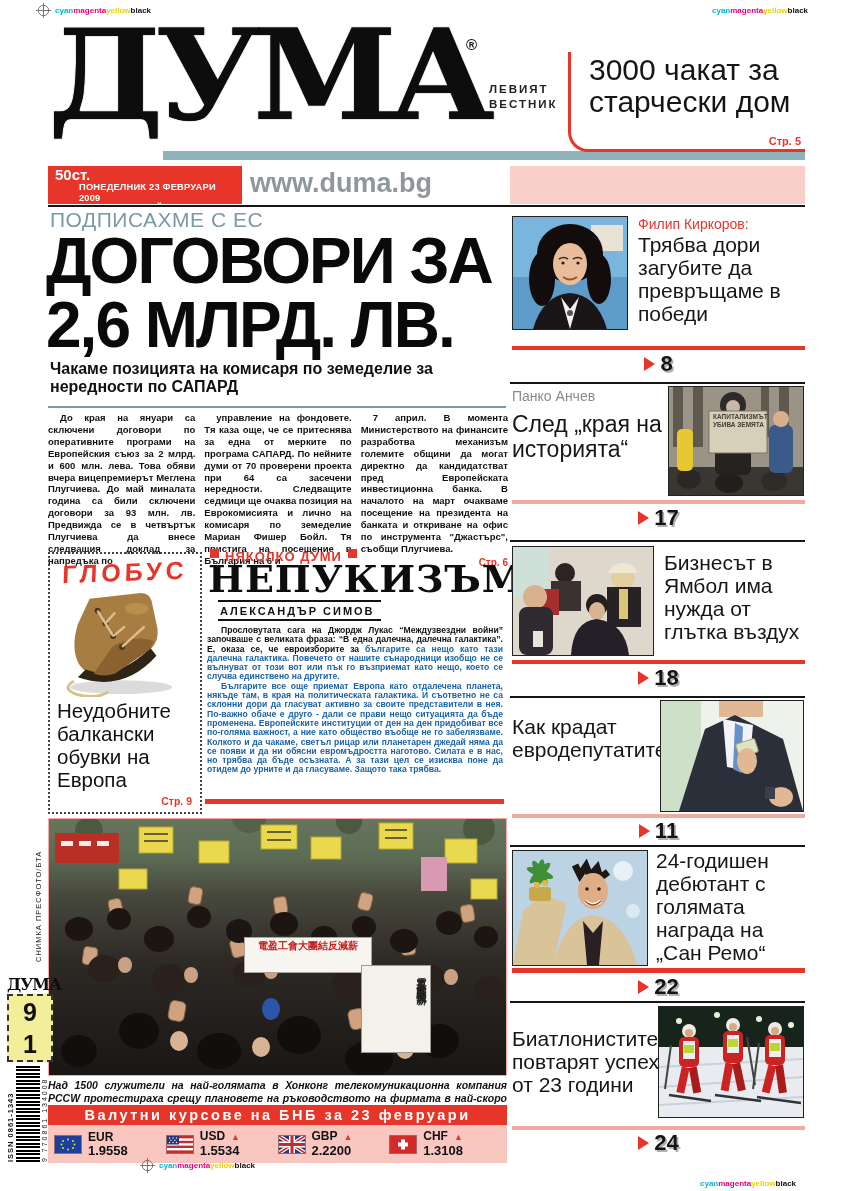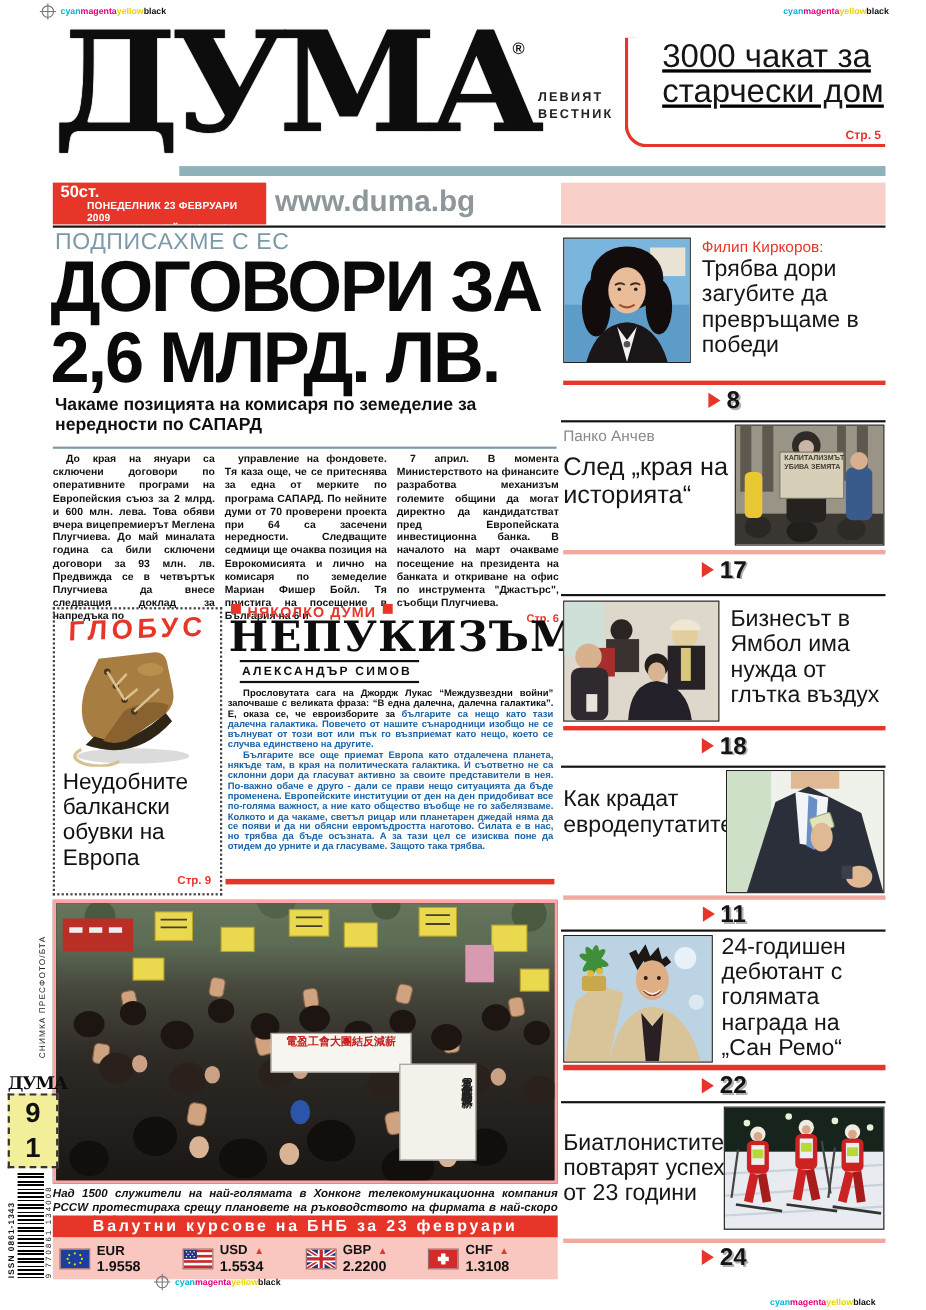--- a/index.html
+++ b/index.html
@@ -21,22 +21,22 @@
       line-height:1.3;color:#222;}
   .teal-bar{position:absolute;left:163px;top:151px;width:642px;height:9px;background:#8eb2ba;}
   .red-info{position:absolute;left:48px;top:166px;width:194px;height:38px;background:#e8352a;color:#fff;
       padding:2px 7px;box-sizing:border-box;}
   .red-info .price{font-size:15px;font-weight:bold;line-height:14px;}
   .red-info .dl{font-size:9.3px;font-weight:bold;line-height:10.5px;letter-spacing:.2px;padding-left:24px;}
   .website{position:absolute;left:250px;top:168px;font-size:27px;font-weight:bold;color:#8e979c;letter-spacing:0;}
   .pink-top{position:absolute;left:510px;top:166px;width:295px;height:38px;background:#f9cfc9;}
 
   
-  .teaser{position:absolute;left:568px;top:34px;width:237px;height:100px;border-left:3px solid #e8352a;
-      border-bottom:3px solid #e8352a;border-bottom-left-radius:20px;box-sizing:border-box;padding:2px 0 0 31px;text-decoration:underline;}
+  .teaser{position:absolute;left:568px;top:52px;width:237px;height:100px;border-left:3px solid #e8352a;
+      border-bottom:3px solid #e8352a;border-bottom-left-radius:20px;box-sizing:border-box;padding:2px 0 0 18px;}
   .teaser-h{font-size:30px;line-height:1.07;color:#151515;font-weight:400;}
   .pageref-red{color:#e8352a;font-weight:bold;font-size:11px;}
   .teaser .pageref-red{position:absolute;right:4px;bottom:2px;}
 
   .rule-top{position:absolute;left:48px;top:205px;width:757px;height:2px;background:#151515;}
 
   
   .lead-kicker{position:absolute;left:50px;top:208px;font-size:21px;color:#7b99a8;letter-spacing:.5px;}
   .lead-h{position:absolute;left:46px;font-size:64px;font-weight:bold;letter-spacing:-2px;line-height:1;
       color:#0a0a0a;transform:scaleY(1.02);transform-origin:top left;}
@@ -63,21 +63,21 @@
       font-size:38px;letter-spacing:1px;color:#0d0d0d;}
   .op-author{position:absolute;left:218px;top:600px;font-size:11px;font-weight:bold;letter-spacing:2px;color:#111;
       border-top:2px solid #111;border-bottom:2px solid #111;padding:3px 6px 2px 2px;}
   .op-body{position:absolute;left:207px;top:626px;width:296px;font-size:8.6px;font-weight:bold;line-height:9.3px;
       text-align:justify;color:#111;}
   .op-body p{margin:0;text-indent:14px;}
   .blue-t{color:#1a63a8;}
   .op-redline{position:absolute;left:205px;top:799px;width:299px;height:5px;background:#e8352a;}
 
   
-  .bigphoto{position:absolute;left:48px;top:818px;width:459px;height:258px;border:3px solid #fca5a5;
+  .bigphoto{position:absolute;left:48px;top:818px;width:459px;height:258px;border:1px solid #fca5a5;
       box-sizing:border-box;overflow:hidden;background:#2a2724;}
   .photo-credit{position:absolute;left:34px;top:822px;height:140px;font-size:7.5px;letter-spacing:1px;color:#222;
       writing-mode:vertical-rl;transform:rotate(180deg);}
   .cn-banner{position:absolute;left:195px;top:118px;width:128px;height:36px;background:#f7f5ef;border:1px solid #a8a49a;
       color:#c62020;font-weight:bold;font-size:10px;line-height:12px;text-align:center;overflow:hidden;padding:2px;box-sizing:border-box;}
   .cn-sign{position:absolute;left:312px;top:146px;width:70px;height:88px;background:#f4f1ea;border:1px solid #999;
       color:#222;font-size:10px;line-height:12px;letter-spacing:2px;writing-mode:vertical-rl;overflow:hidden;
       padding:3px;box-sizing:border-box;font-weight:bold;}
   .caption{position:absolute;left:48px;top:1079px;width:459px;font-size:10.5px;font-style:italic;font-weight:bold;
       line-height:12.5px;text-align:justify;color:#111;}

